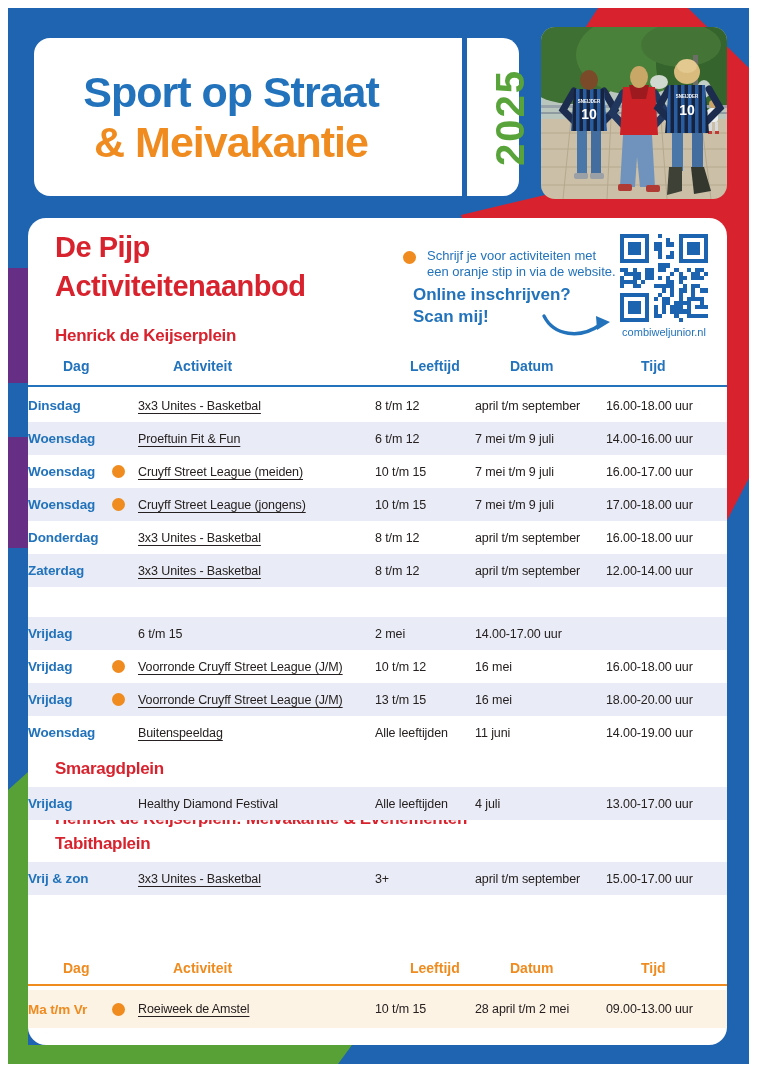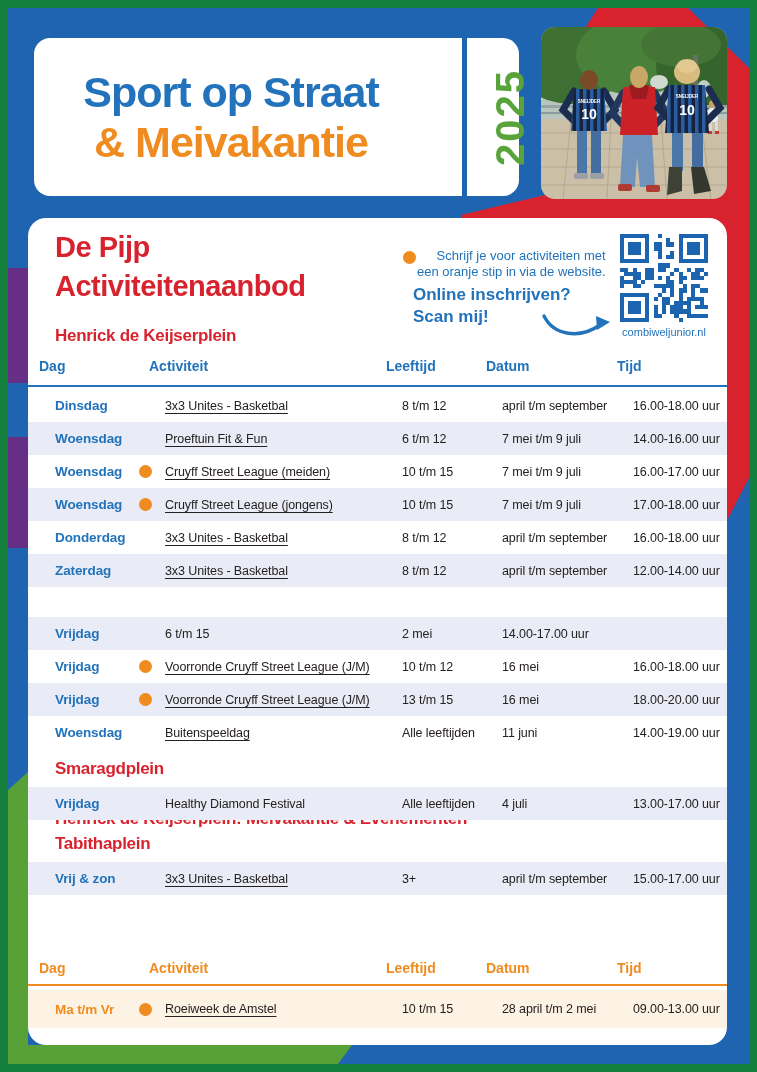--- a/index.html
+++ b/index.html
@@ -1,51 +1,51 @@
 <!DOCTYPE html>
 <html><head>
 <meta charset="utf-8">
 <style>
   html,body{margin:0;padding:0;}
   body{background:#312e2d;font-family:"Liberation Sans",sans-serif;}
-  .stage{position:relative;width:757px;height:1072px;background:#15803d;overflow:hidden;}
+  .stage{position:relative;width:757px;height:1072px;background:#ffffff;overflow:hidden;}
   .bg{position:absolute;left:0;top:0;}
 
   
   .header-box{position:absolute;left:34px;top:38px;width:485px;height:158px;background:#ffffff;border-radius:16px;}
   .header-titles{position:absolute;left:0;top:0;width:394px;height:158px;display:flex;flex-direction:column;justify-content:center;align-items:center;gap:2px;}
   .ht1{font-size:43px;font-weight:700;letter-spacing:-1px;color:#2273bb;line-height:48px;}
   .ht2{font-size:43px;font-weight:700;letter-spacing:-1px;color:#ef8b1f;line-height:48px;}
   .header-divider{position:absolute;left:428px;top:0;width:5px;height:158px;background:#1f64b1;}
   .year-wrap{position:absolute;left:433px;top:0;width:86px;height:158px;display:flex;align-items:center;justify-content:center;}
   .year{transform:rotate(-90deg);font-size:40px;font-weight:700;letter-spacing:2px;color:#58a43a;}
 
   .photo{position:absolute;left:541px;top:27px;width:186px;height:172px;}
 
   
   .card{position:absolute;left:28px;top:218px;width:699px;height:827px;background:#ffffff;border-radius:18px;overflow:hidden;}
   .main-title{position:absolute;left:27px;top:10px;font-size:29px;line-height:39px;font-weight:700;letter-spacing:-0.5px;color:#d8232e;}
-  .note{position:absolute;left:375px;top:30px;display:flex;gap:1px;text-align:right;}
+  .note{position:absolute;left:375px;top:30px;display:flex;gap:11px;}
   .note-dot{width:13px;height:13px;border-radius:50%;background:#ef8b1f;margin-top:3px;flex:none;}
   .note-text{font-size:13px;line-height:16px;color:#2273bb;}
   .cta{position:absolute;left:385px;top:66px;width:200px;color:#2273bb;font-weight:700;font-size:17px;line-height:22px;}
   .arrow{position:absolute;left:512px;top:94px;}
   .qr{position:absolute;left:592px;top:16px;}
   .qr-caption{position:absolute;left:578px;top:108px;width:116px;text-align:center;font-size:11px;color:#2273bb;}
 
   .sec-title{position:absolute;left:27px;font-size:17px;font-weight:700;letter-spacing:-0.3px;color:#d8232e;white-space:nowrap;}
   .sec-title.orange{color:#ef8b1f;}
 
-  .thead{position:absolute;left:0;width:699px;display:grid;grid-template-columns:110px 237px 100px 131px 1fr;padding-left:11px;box-sizing:border-box;font-size:14px;font-weight:700;color:#2273bb;}
+  .thead{position:absolute;left:0;width:699px;display:grid;grid-template-columns:110px 237px 100px 131px 1fr;padding-left:35px;box-sizing:border-box;font-size:14px;font-weight:700;color:#2273bb;}
   .thead.orange{color:#ef8b1f;}
   .thead-rule{position:absolute;left:0;width:699px;height:2px;background:#2273bb;}
   .thead-rule.orange{background:#ef8b1f;}
 
   .rows{position:absolute;left:0;width:699px;}
-  .row{display:grid;grid-template-columns:84px 26px 237px 100px 131px 1fr;align-items:center;height:33px;padding-left:27px;padding-right:10px;box-sizing:border-box;font-size:12.5px;color:#262120;letter-spacing:-0.1px;white-space:nowrap;}
+  .row{display:grid;grid-template-columns:84px 26px 237px 100px 131px 1fr;align-items:center;height:33px;padding-right:10px;box-sizing:border-box;font-size:12.5px;color:#262120;letter-spacing:-0.1px;white-space:nowrap;}
   .row.shade{background:#e9ecf6;}
   .row.cream{background:#fdf3e5;height:38px;}
   .day{font-size:13.5px;font-weight:700;color:#2273bb;}
   .row.cream .day{color:#ef8b1f;}
   .dot{width:13px;height:13px;border-radius:50%;background:#ef8b1f;}
   .u{text-decoration:underline;text-underline-offset:2.5px;text-decoration-thickness:1.2px;}
 </style>
 </head>
 <body>
 

